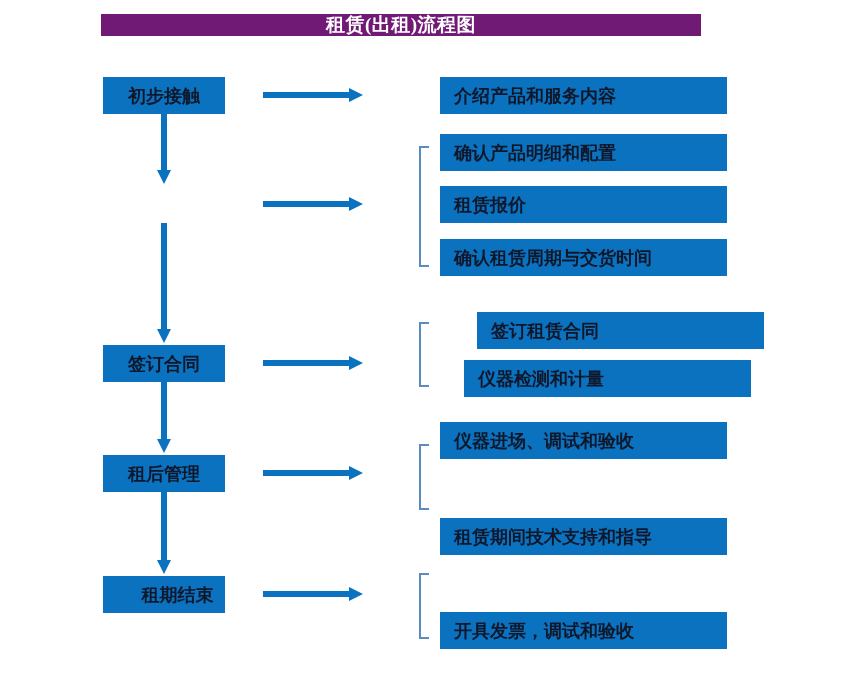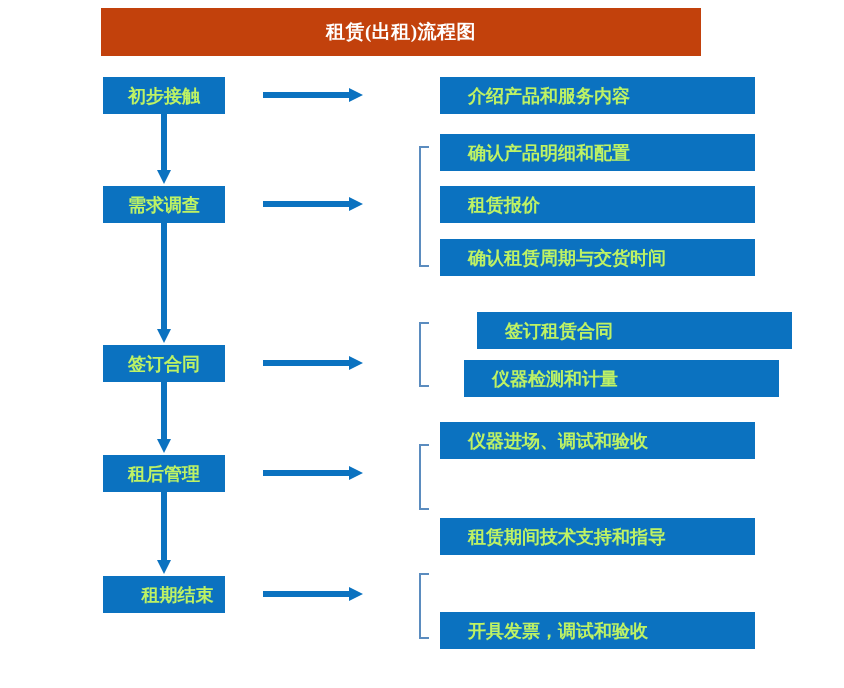--- a/index.html
+++ b/index.html
@@ -11,53 +11,53 @@
     position: relative;
     width: 844px;
     height: 688px;
     background: #ffffff;
     overflow: hidden;
     font-family: "Liberation Serif", "DejaVu Serif", serif;
   }
   .title-bar {
     position: absolute;
     left: 101px;
-    top: 8px;
+    top: 14px;
     width: 600px;
-    height: 48px;
-    background: #c2410c;
+    height: 22px;
+    background: #701a75;
     color: #ffffff;
     display: flex;
     align-items: center;
     justify-content: center;
     font-size: 19px;
     font-weight: bold;
     letter-spacing: 0.5px;
   }
   .node-box {
     position: absolute;
     background: #0b72c0;
-    color: #bef264;
+    color: #0f172a;
     display: flex;
     align-items: center;
     font-weight: bold;
     box-sizing: border-box;
   }
   .left-box {
     width: 122px;
     height: 37px;
     justify-content: center;
     font-size: 18px;
   }
   .right-box {
     left: 440px;
-    width: 315px;
+    width: 287px;
     height: 37px;
     justify-content: flex-start;
-    padding-left: 28px;
+    padding-left: 14px;
     font-size: 18px;
   }
   .h-arrow {
     position: absolute;
     height: 16px;
     pointer-events: none;
   }
   .v-arrow {
     position: absolute;
     width: 16px;
@@ -75,23 +75,20 @@
 <body>
 
 <div id="canvas">
 
   <div class="title-bar">租赁(出租)流程图</div>
 
   <div class="node-box left-box" style="left:103px; top:77px;">
     <span>初步接触</span>
   </div>
 
-  <div class="node-box left-box" style="left:103px; top:186px;">
-    <span>需求调查</span>
-  </div>
 
   <div class="node-box left-box" style="left:103px; top:345px;">
     <span>签订合同</span>
   </div>
 
   <div class="node-box left-box" style="left:103px; top:455px;">
     <span>租后管理</span>
   </div>
 
   <div class="node-box left-box" style="left:103px; top:576px;padding-left:27px;">

